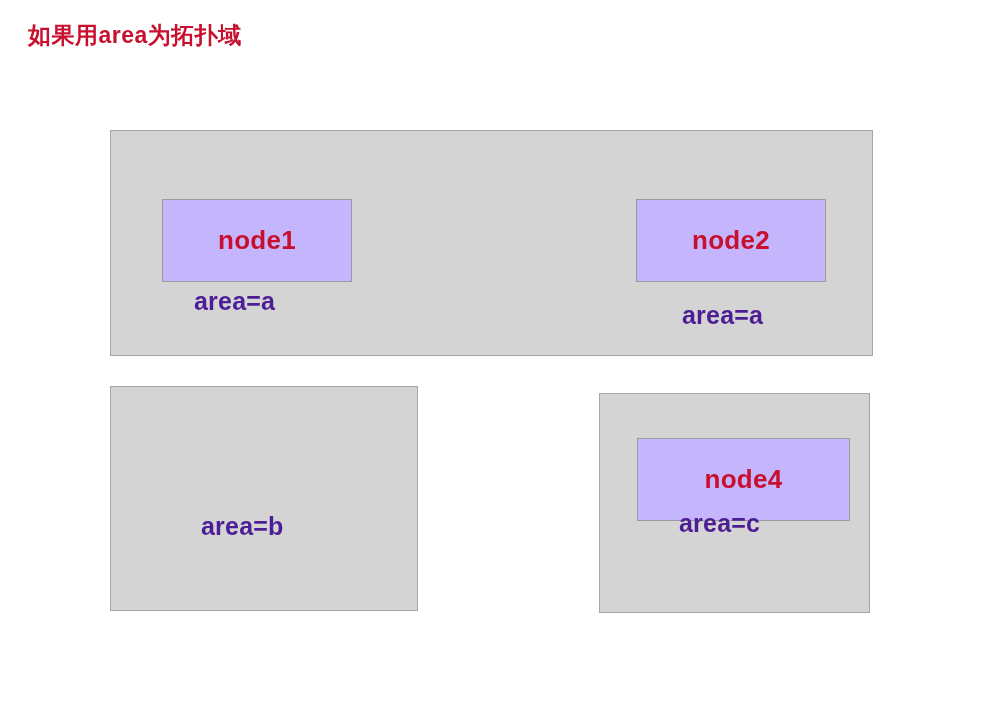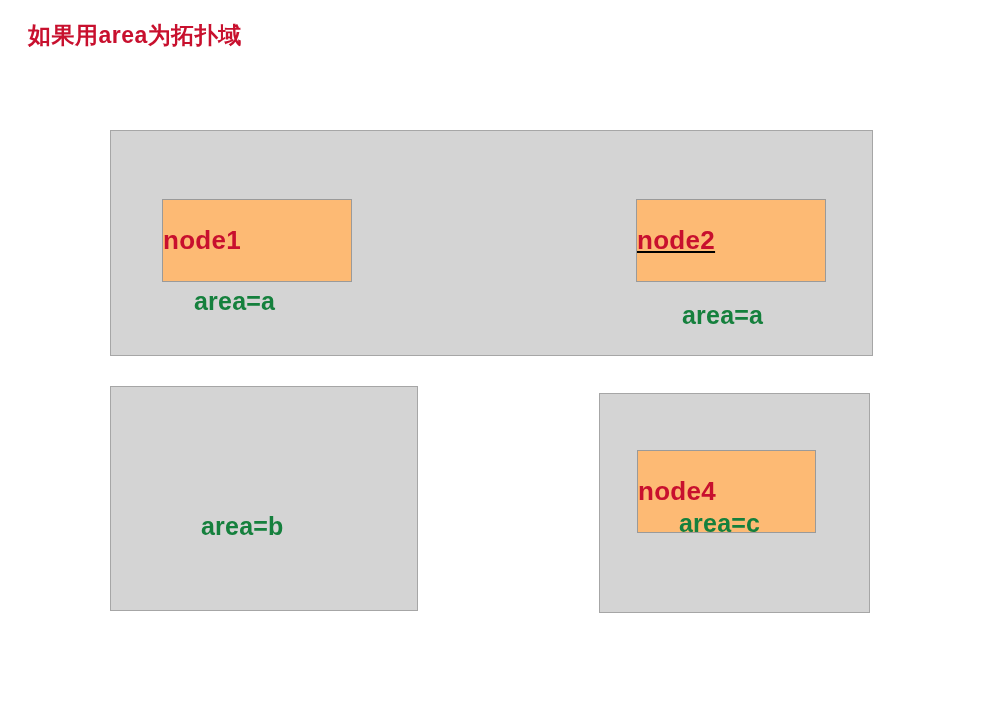--- a/index.html
+++ b/index.html
@@ -57,25 +57,26 @@
   #area-box-c {
     left: 599px;
     top: 393px;
     width: 271px;
     height: 220px;
   }
 
   
   .node-box {
     position: absolute;
-    background: #fdba74;
+    background: #c4b5fd;
     border: 1px solid #9A9A9A;
     box-sizing: border-box;
     display: flex;
     align-items: center;
+    justify-content: center;
   }
 
   .node-label {
     font-size: 26px;
     font-weight: bold;
     color: #C8102E;
     letter-spacing: 0.3px;
     white-space: nowrap;
   }
 
@@ -84,43 +85,42 @@
     top: 199px;
     width: 190px;
     height: 83px;
   }
 
   #node-box-2 {
     left: 636px;
     top: 199px;
     width: 190px;
     height: 83px;
-    text-decoration: underline;
   }
 
   #node-box-3 {
     left: 158px;
     top: 426px;
     width: 190px;
     height: 83px;
   }
 
   #node-box-4 {
     left: 637px;
-    top: 450px;
-    width: 179px;
+    top: 438px;
+    width: 213px;
     height: 83px;
   }
 
   
   .area-label {
     position: absolute;
     font-size: 25px;
     font-weight: bold;
-    color: #15803d;
+    color: #4c1d95;
     white-space: nowrap;
     letter-spacing: 0.2px;
   }
 
   #area-label-1 { left: 194px; top: 287px; }
   #area-label-2 { left: 682px; top: 301px; }
   #area-label-3 { left: 181px; top: 512px; margin-left: 20px; }
   #area-label-4 { left: 679px; top: 509px; }
 </style>
 </head>

